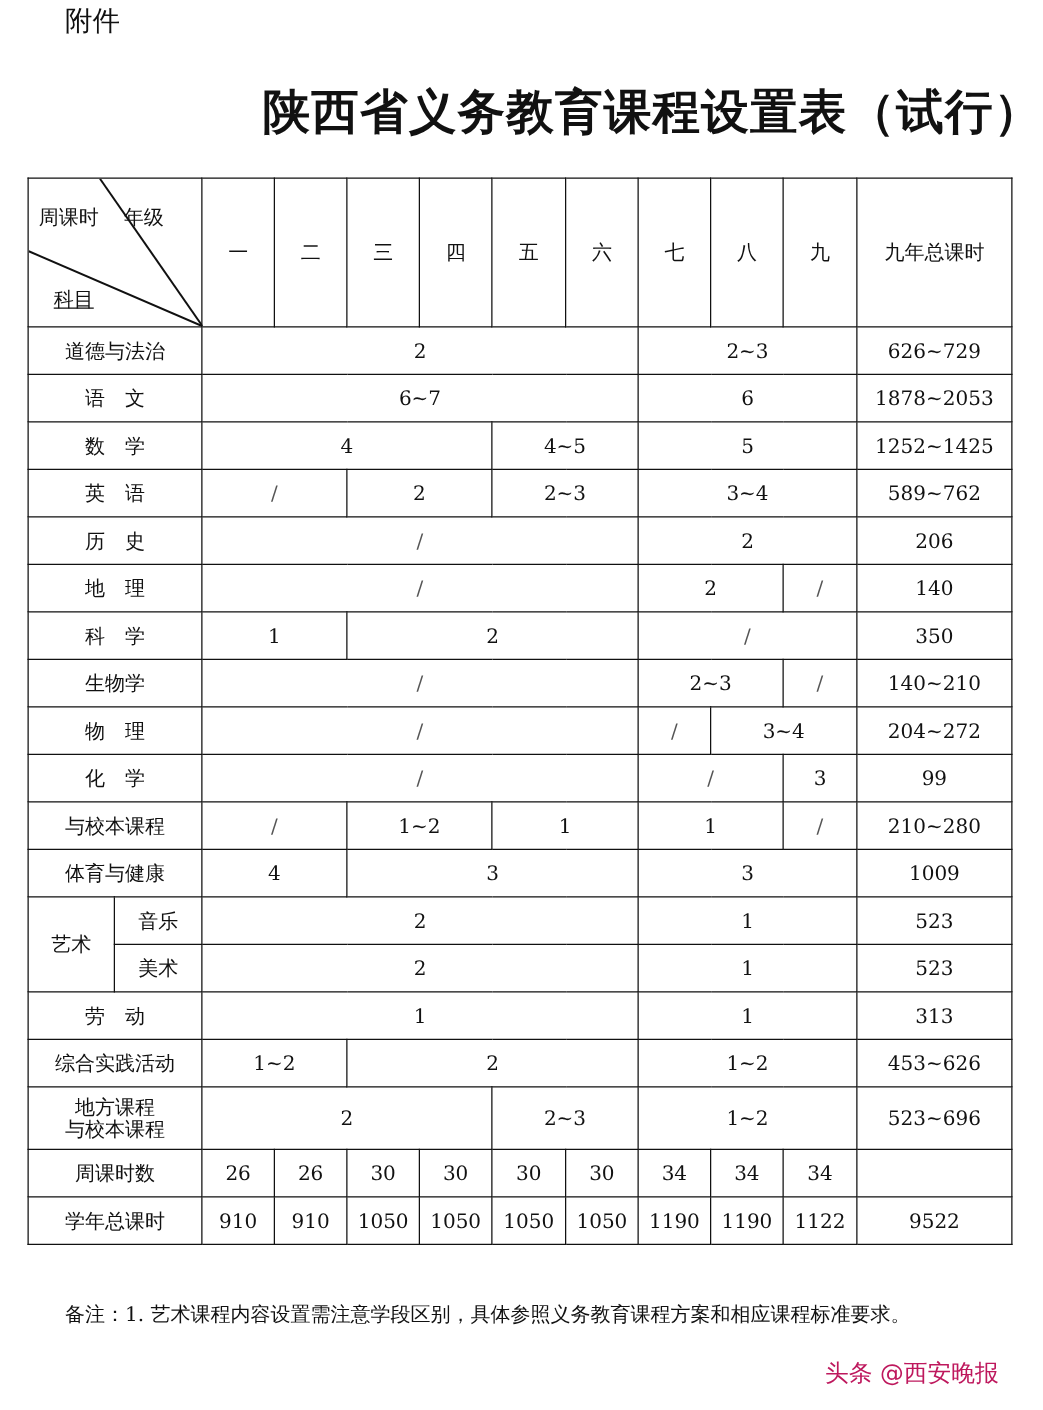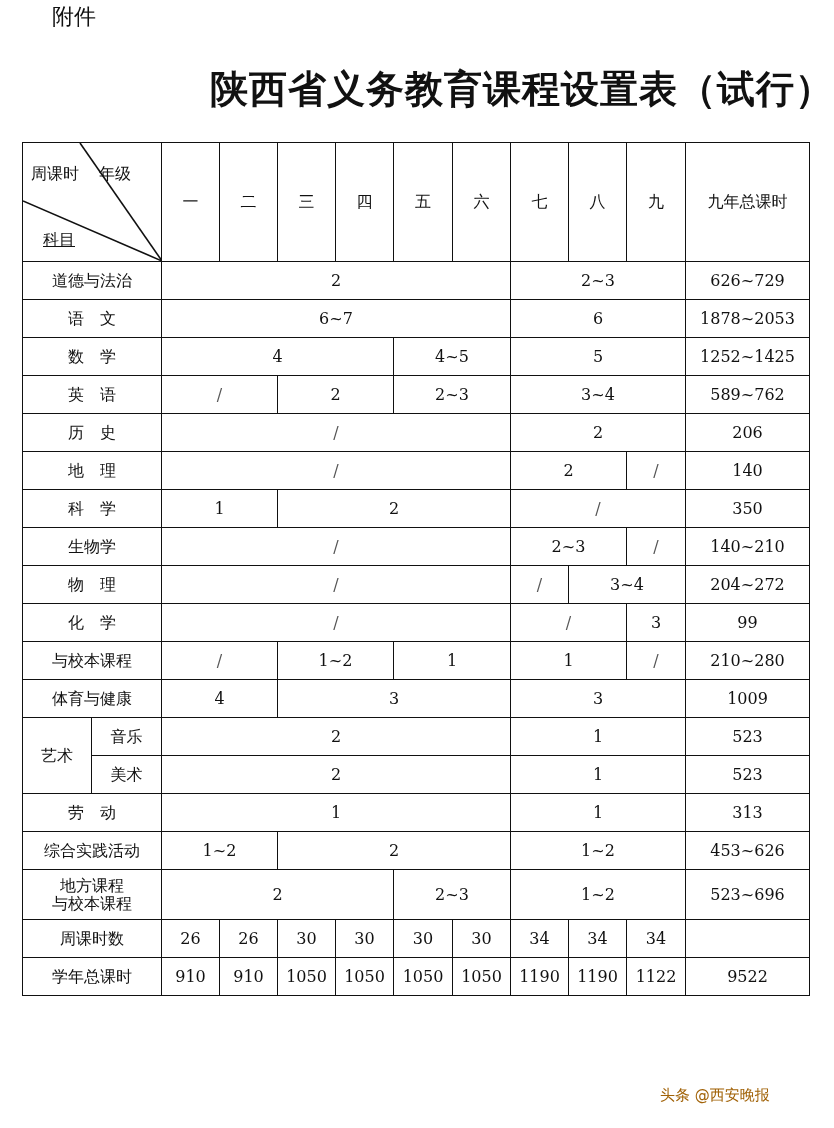--- a/index.html
+++ b/index.html
@@ -18,22 +18,22 @@
   td.slash { color: #555; }
   .hdr-cell { position: relative; height: 118px !important; }
   .hdr-cell svg { position: absolute; left: 0; top: 0; }
   .hdr-week { position: absolute; left: 8px; top: 22px; font-size: 16px; }
   .hdr-grade { position: absolute; left: 76px; top: 22px; font-size: 16px; }
   .hdr-subject { position: absolute; left: 20px; top: 88px; font-size: 16px; text-decoration: underline; }
   tr.tall td { height: 49px; }
   .notes { position: absolute; left: 52px; top: 1038px; width: 760px; font-size: 16px;
            line-height: 28px; }
   .notes .n2 { padding-left: 56px; }
-  .watermark { position: absolute; left: 660px; top: 1086px; font-size: 15px;
-               color: #a16207; font-family: "DejaVu Sans", "Liberation Sans", sans-serif;
+  .watermark { position: absolute; left: 660px; top: 1086px; font-size: 19px;
+               color: #be185d; font-family: "DejaVu Sans", "Liberation Sans", sans-serif;
                text-shadow: 0 0 2px #fff, 0 0 2px #fff; }
 </style>
 </head>
 <body>
 
 <div class="attach">附件</div>
 <div class="title">陕西省义务教育课程设置表（试行）</div>
 
 <table class="course">
   <colgroup>
@@ -215,14 +215,15 @@
         <td>1050</td>
         <td>1190</td>
         <td>1190</td>
         <td>1122</td>
         <td>9522</td>
       </tr>
     </tbody>
 </table>
 
 <div class="notes">
+  <div>备注：1. 艺术课程内容设置需注意学段区别，具体参照义务教育课程方案和相应课程标准要求。</div>
 </div>
 <div class="watermark">头条 @西安晚报</div>
 
 </body></html>

